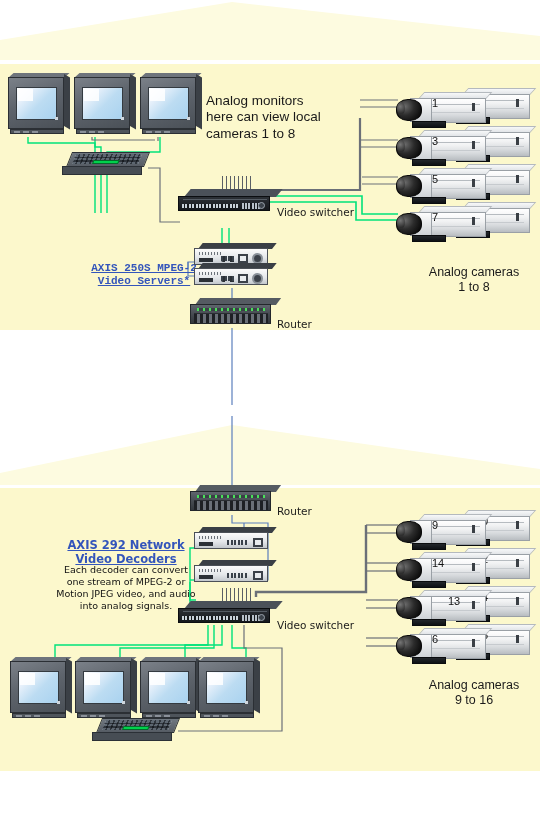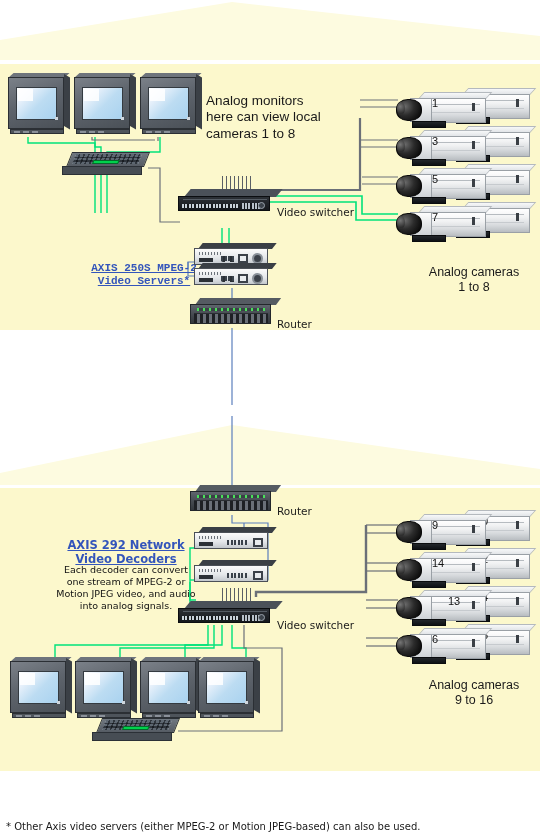--- a/index.html
+++ b/index.html
@@ -790,15 +790,14 @@
         <div class="cam-foot"></div>
       <div class="cam-lens"></div>
         <div class="cam-lenslip"></div>
       <div class="cam-num" style="left:36px;">6</div>
     </div>
   </div>
   <div class="lbl lbl-sans" style="left:412px; top:665px; width:124px; font-size:12.5px; text-align:center;">Analog cameras
 9 to 16</div>
 
 
-  <div class="lbl lbl-mono" style="left:6px; top:808px; width:530px; font-size:10px;">* Other Axis video servers (either MPEG-2 or Motion JPEG-based) can also be used.</div>
 
 </div>
 
 </body></html>

